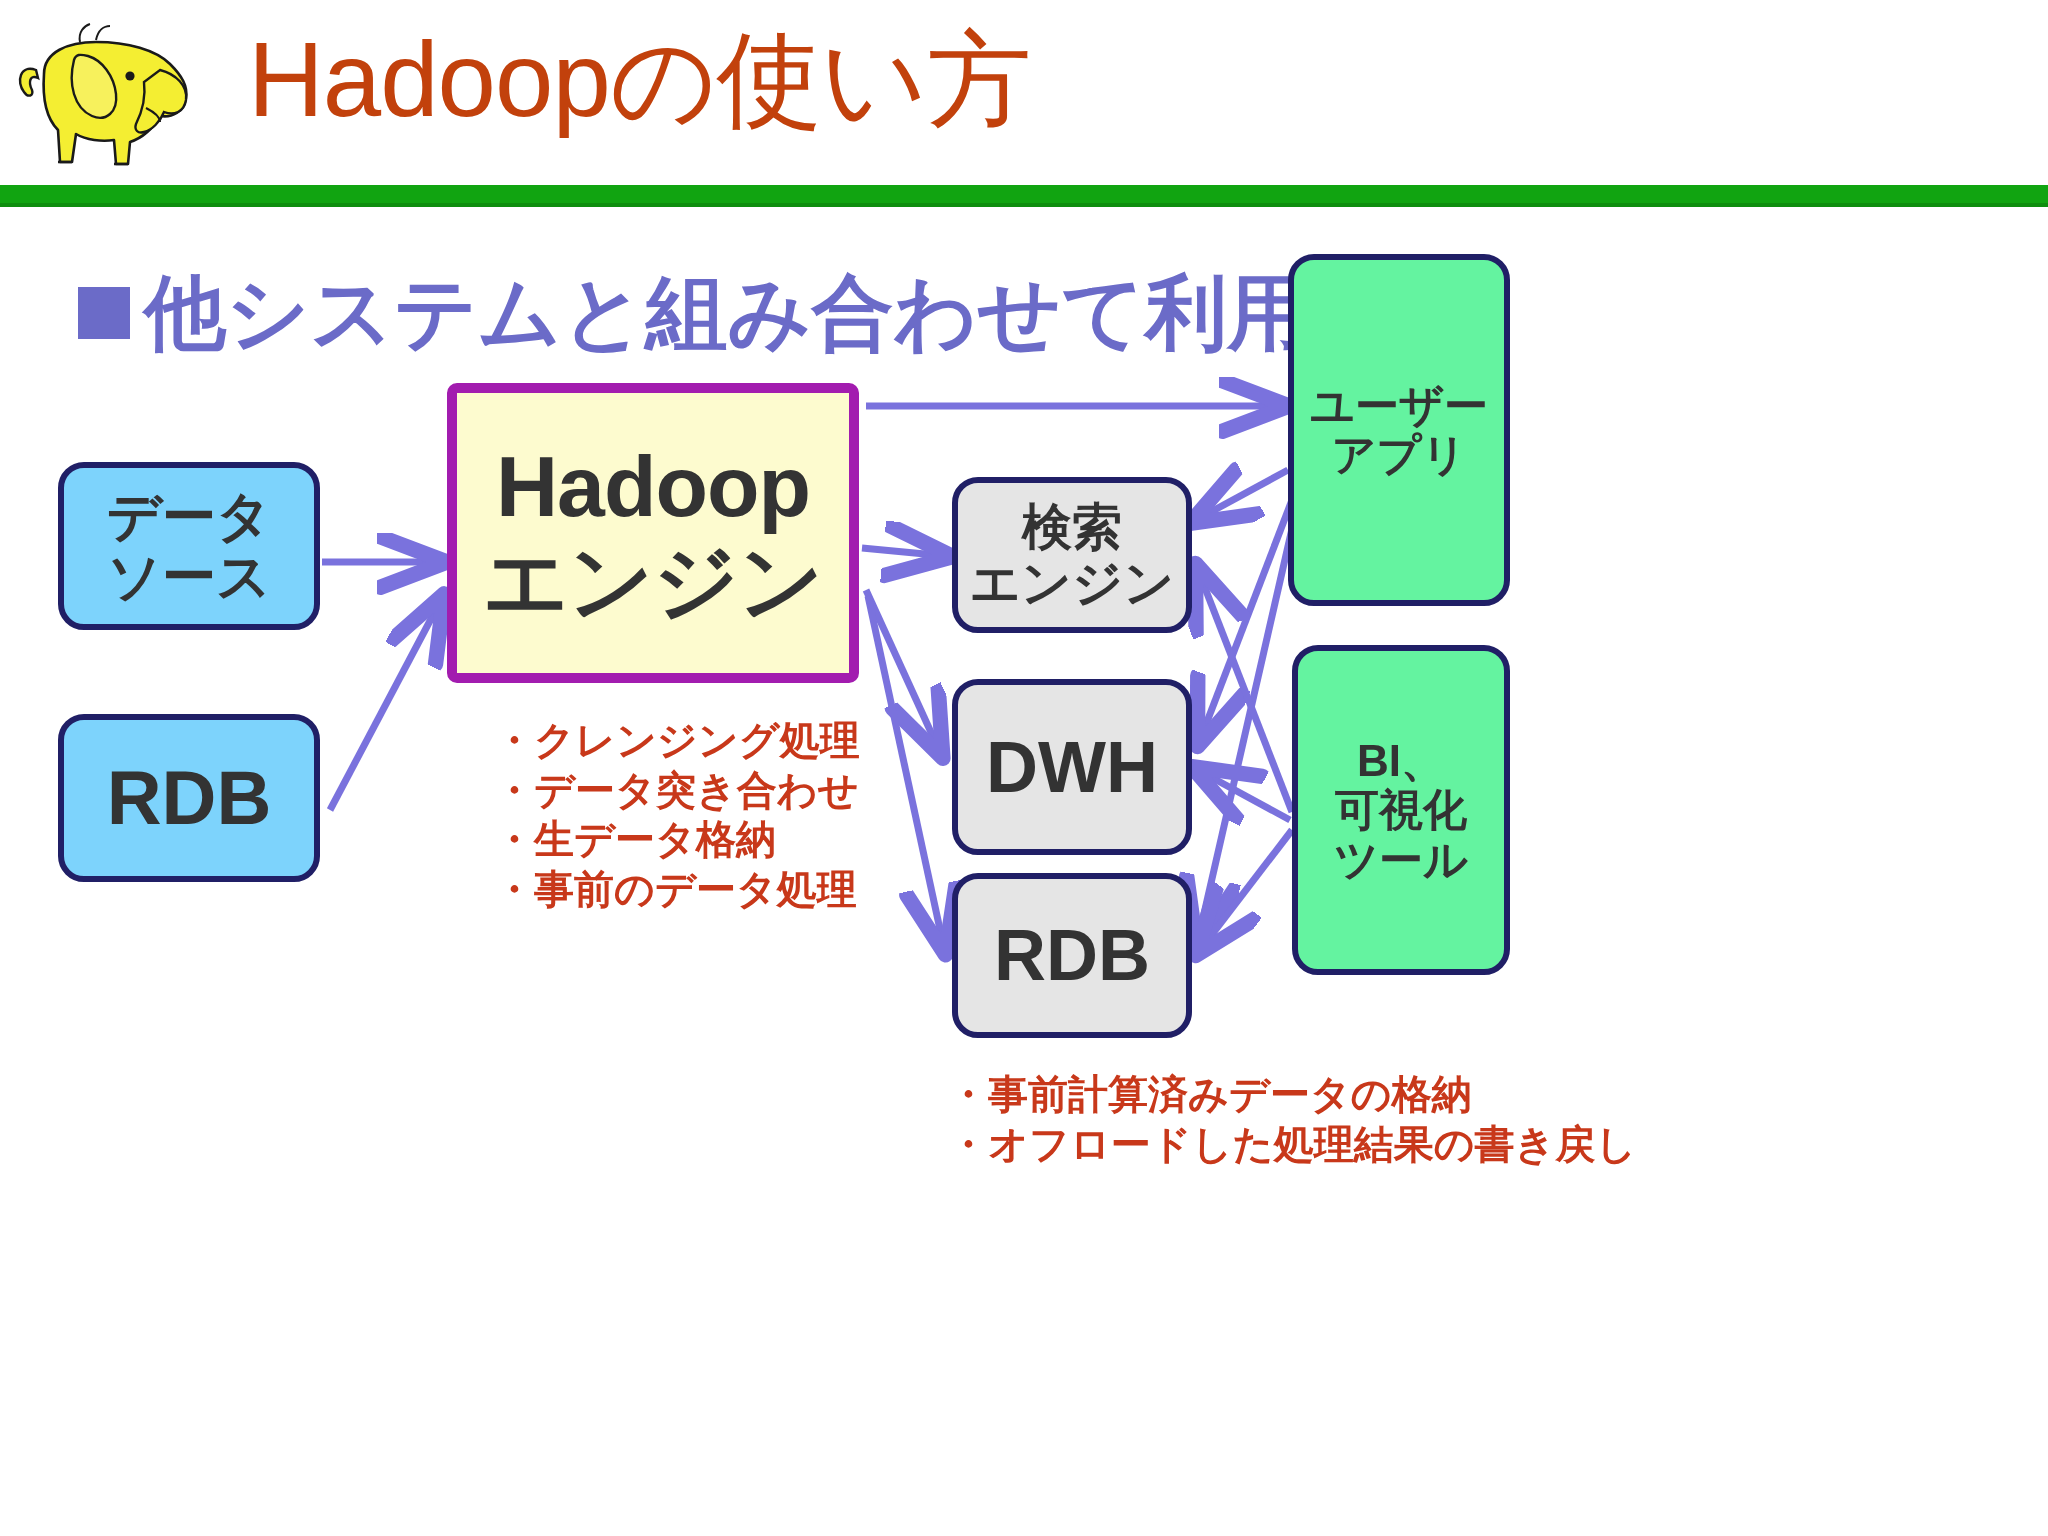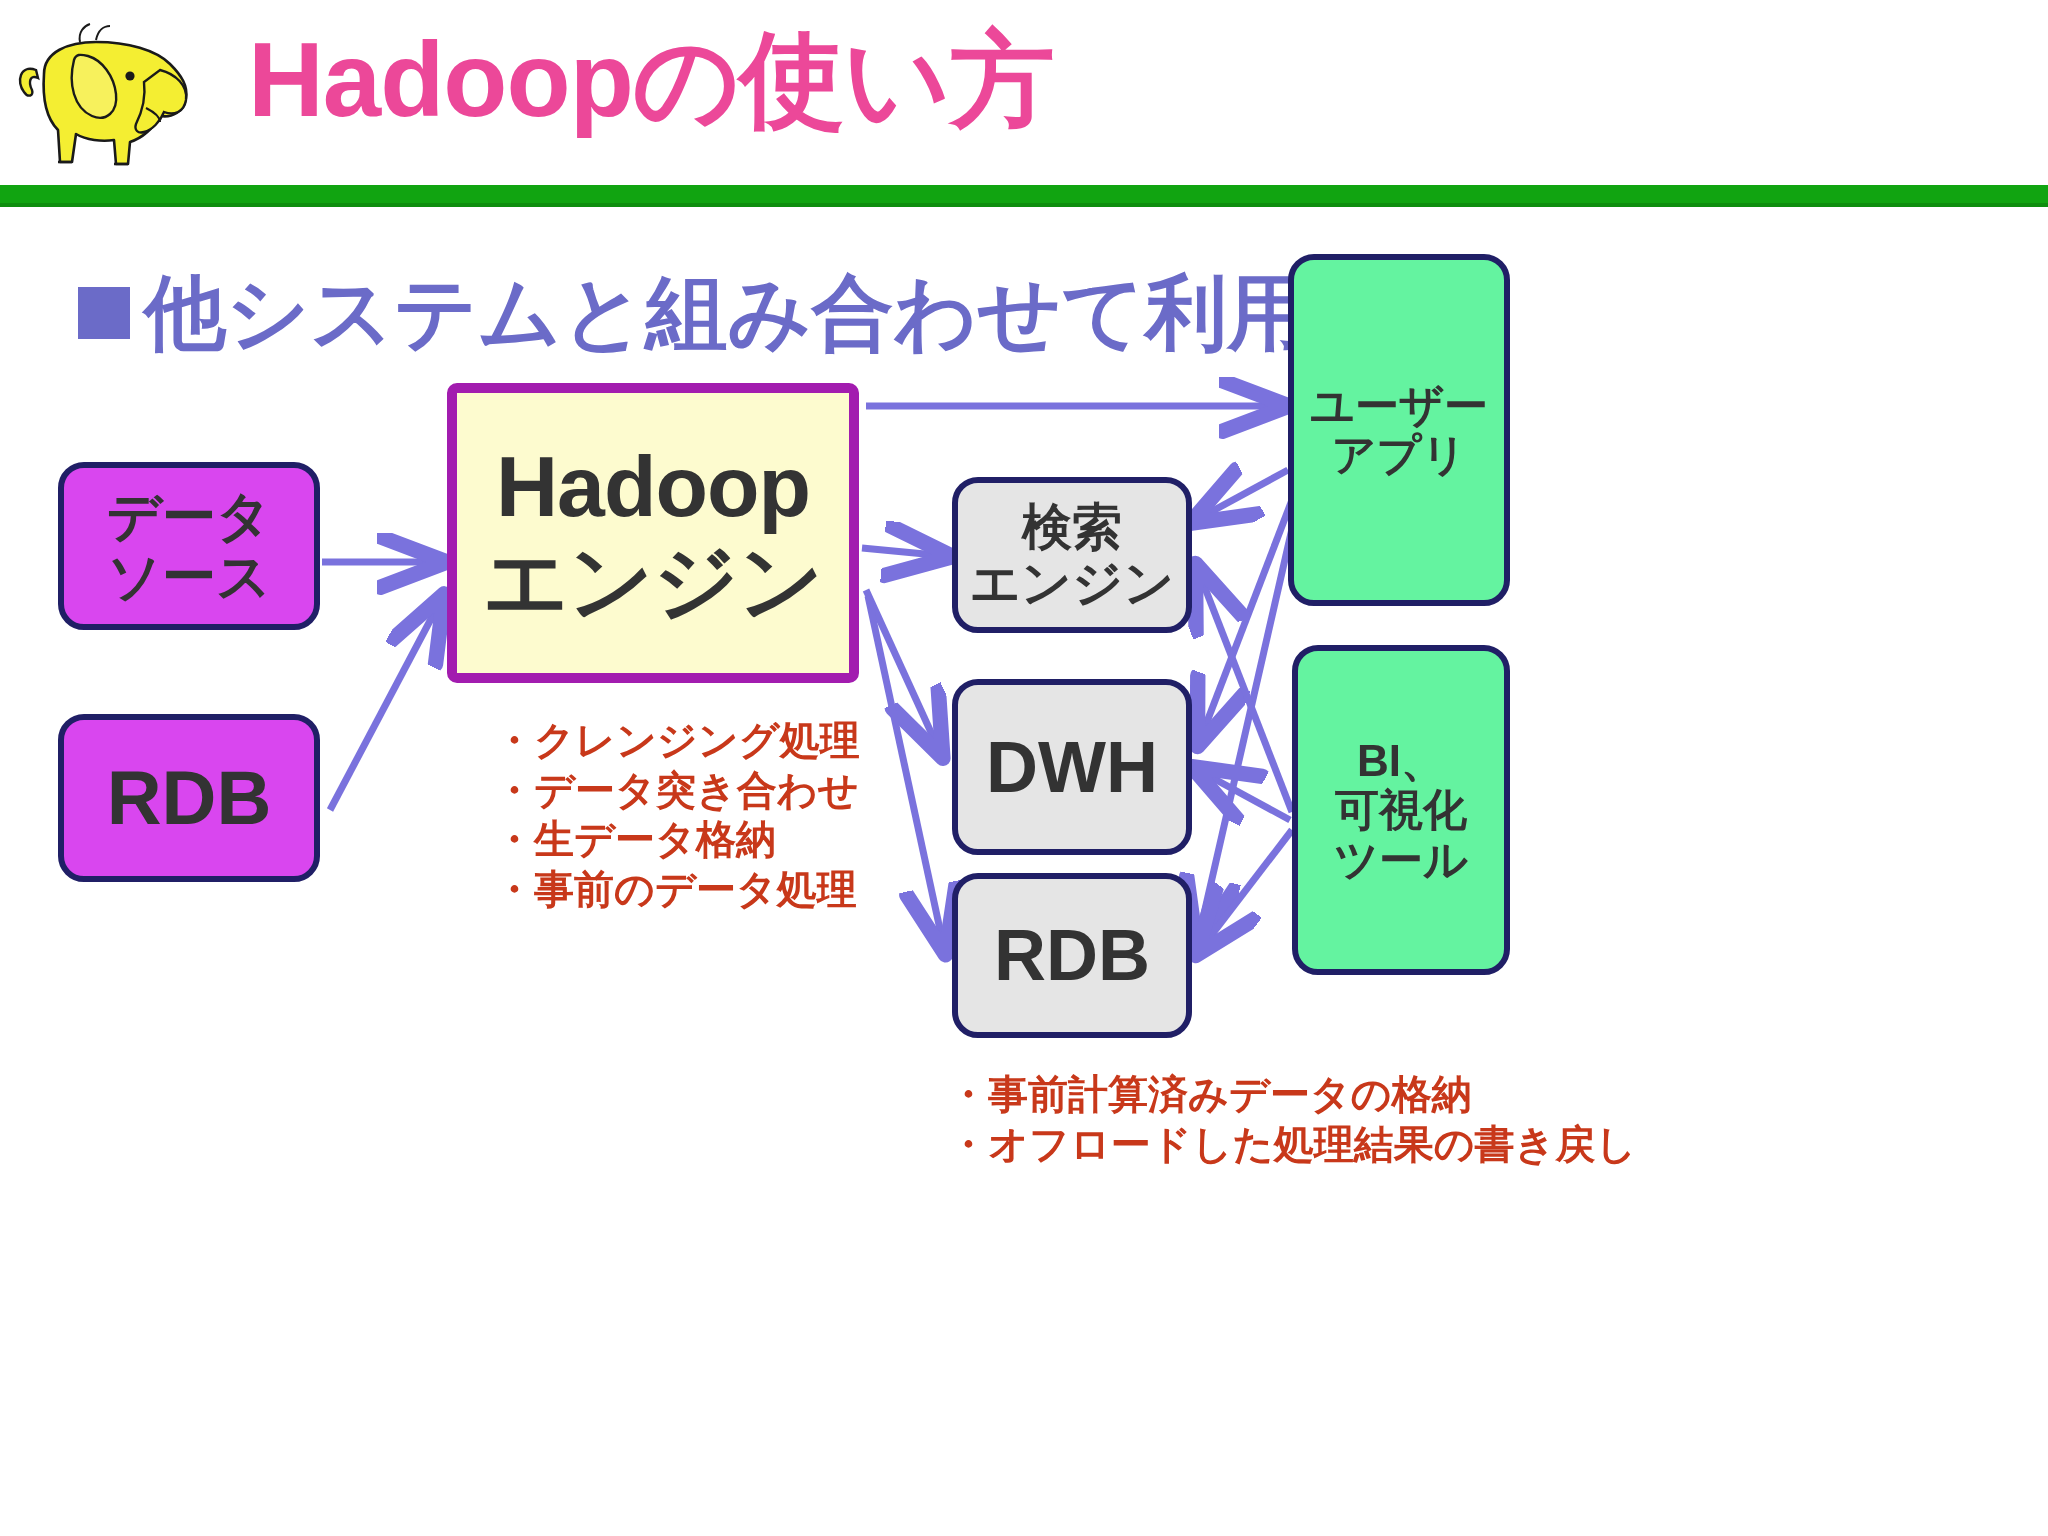--- a/index.html
+++ b/index.html
@@ -24,22 +24,22 @@
   #hadoop-logo {
     position: absolute;
     left: 10px; top: 12px;
     width: 200px; height: 170px;
   }
   #slide-title {
     position: absolute;
     left: 248px;
     top: 20px;
     font-size: 105px;
-    font-weight: bold;
-    color: #ec4899;
+    font-weight: normal;
+    color: #c2410c;
     line-height: 1.15;
     letter-spacing: -1px;
     white-space: nowrap;
   }
   #header-rule {
     position: absolute;
     left: 0; top: 185px;
     width: 2048px; height: 18px;
     background: #11a411;
   }
@@ -99,21 +99,21 @@
     z-index: 5;
   }
   .node-rounded {
     border: 6px solid #201f66;
     border-radius: 26px;
   }
   .node-sharp {
     border: 10px solid #a21caf;
     border-radius: 10px;
   }
-  .purple  { background: #d946ef; }
+  .purple  { background: #7dd3fc; }
   .yellow  { background: #fdfbcf; }
   .pink    { background: #e5e5e5; }
   .green   { background: #64f3a0; }
 
   
   #node-data-source { left: 58px;  top: 462px;  width: 262px; height: 168px; font-size: 54px; }
   #node-rdb-left    { left: 58px;  top: 714px;  width: 262px; height: 168px; font-size: 76px; }
   #node-hadoop      { left: 447px; top: 383px;  width: 412px; height: 300px; font-size: 86px; }
   #node-search      { left: 952px; top: 477px;  width: 240px; height: 156px; font-size: 50px; }
   #node-dwh         { left: 952px; top: 679px;  width: 240px; height: 176px; font-size: 72px; }

